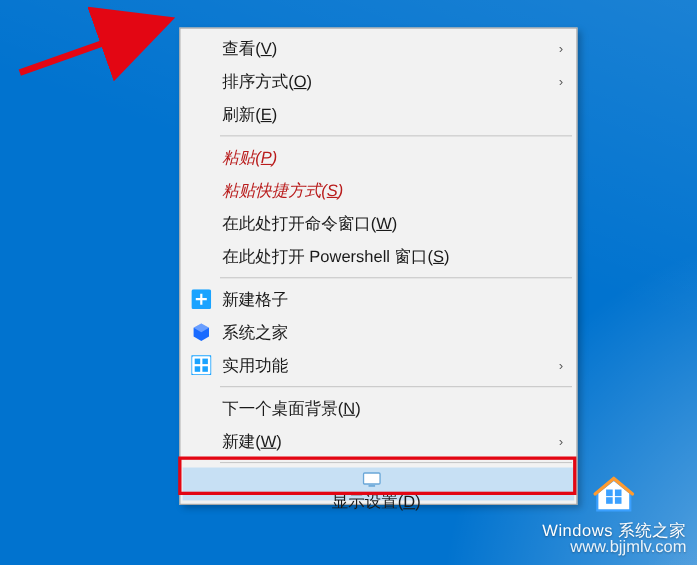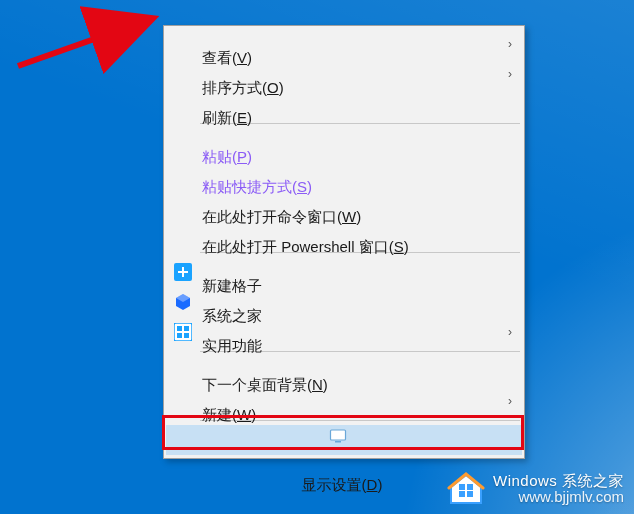--- a/index.html
+++ b/index.html
@@ -48,28 +48,28 @@
       display: flex;
       align-items: center;
       height: 30px;
       padding: 0 10px 0 6px;
       color: #1a1a1a;
       font-size: 15px;
       cursor: default;
       position: relative;
     }
     .menu-item.hover { background: #c7e0f4; flex-direction: column; }
-    .menu-item.disabled { color: #8b5cf6; }
+    .menu-item.disabled { color: #b91c1c; font-style: italic; }
     .menu-icon {
       width: 22px; height: 22px;
       flex: 0 0 22px;
       margin-right: 8px;
       display: flex; align-items: center; justify-content: center;
     }
-    .menu-label { flex: 1 1 auto; white-space: nowrap; margin-top: 29px; }
+    .menu-label { flex: 1 1 auto; white-space: nowrap; }
     .menu-label .ul { text-decoration: underline; }
     .submenu-arrow {
       flex: 0 0 14px; text-align: right;
       color: #555; font-size: 12px;
     }
     .menu-separator {
       height: 1px;
       background: #c8c8c8;
       margin: 4px 2px 4px 34px;
     }
@@ -83,20 +83,21 @@
     }
 
     
     .watermark {
       position: absolute;
       right: 10px; bottom: 8px;
       display: flex; align-items: center;
       gap: 8px;
       color: #fff;
       text-shadow: 0 1px 2px rgba(0,0,0,0.35);
+      flex-direction: column;
     }
     .wm-text { display: flex; flex-direction: column; line-height: 1.05; }
     .wm-title { font-size: 15px; font-weight: 400; letter-spacing: .5px; }
     .wm-sub   { font-size: 15px; opacity: .9; text-align: right; }
     .wm-logo svg { display: block; }
   </style>
 </head>
 <body>
 
 <div class="wallpaper">

